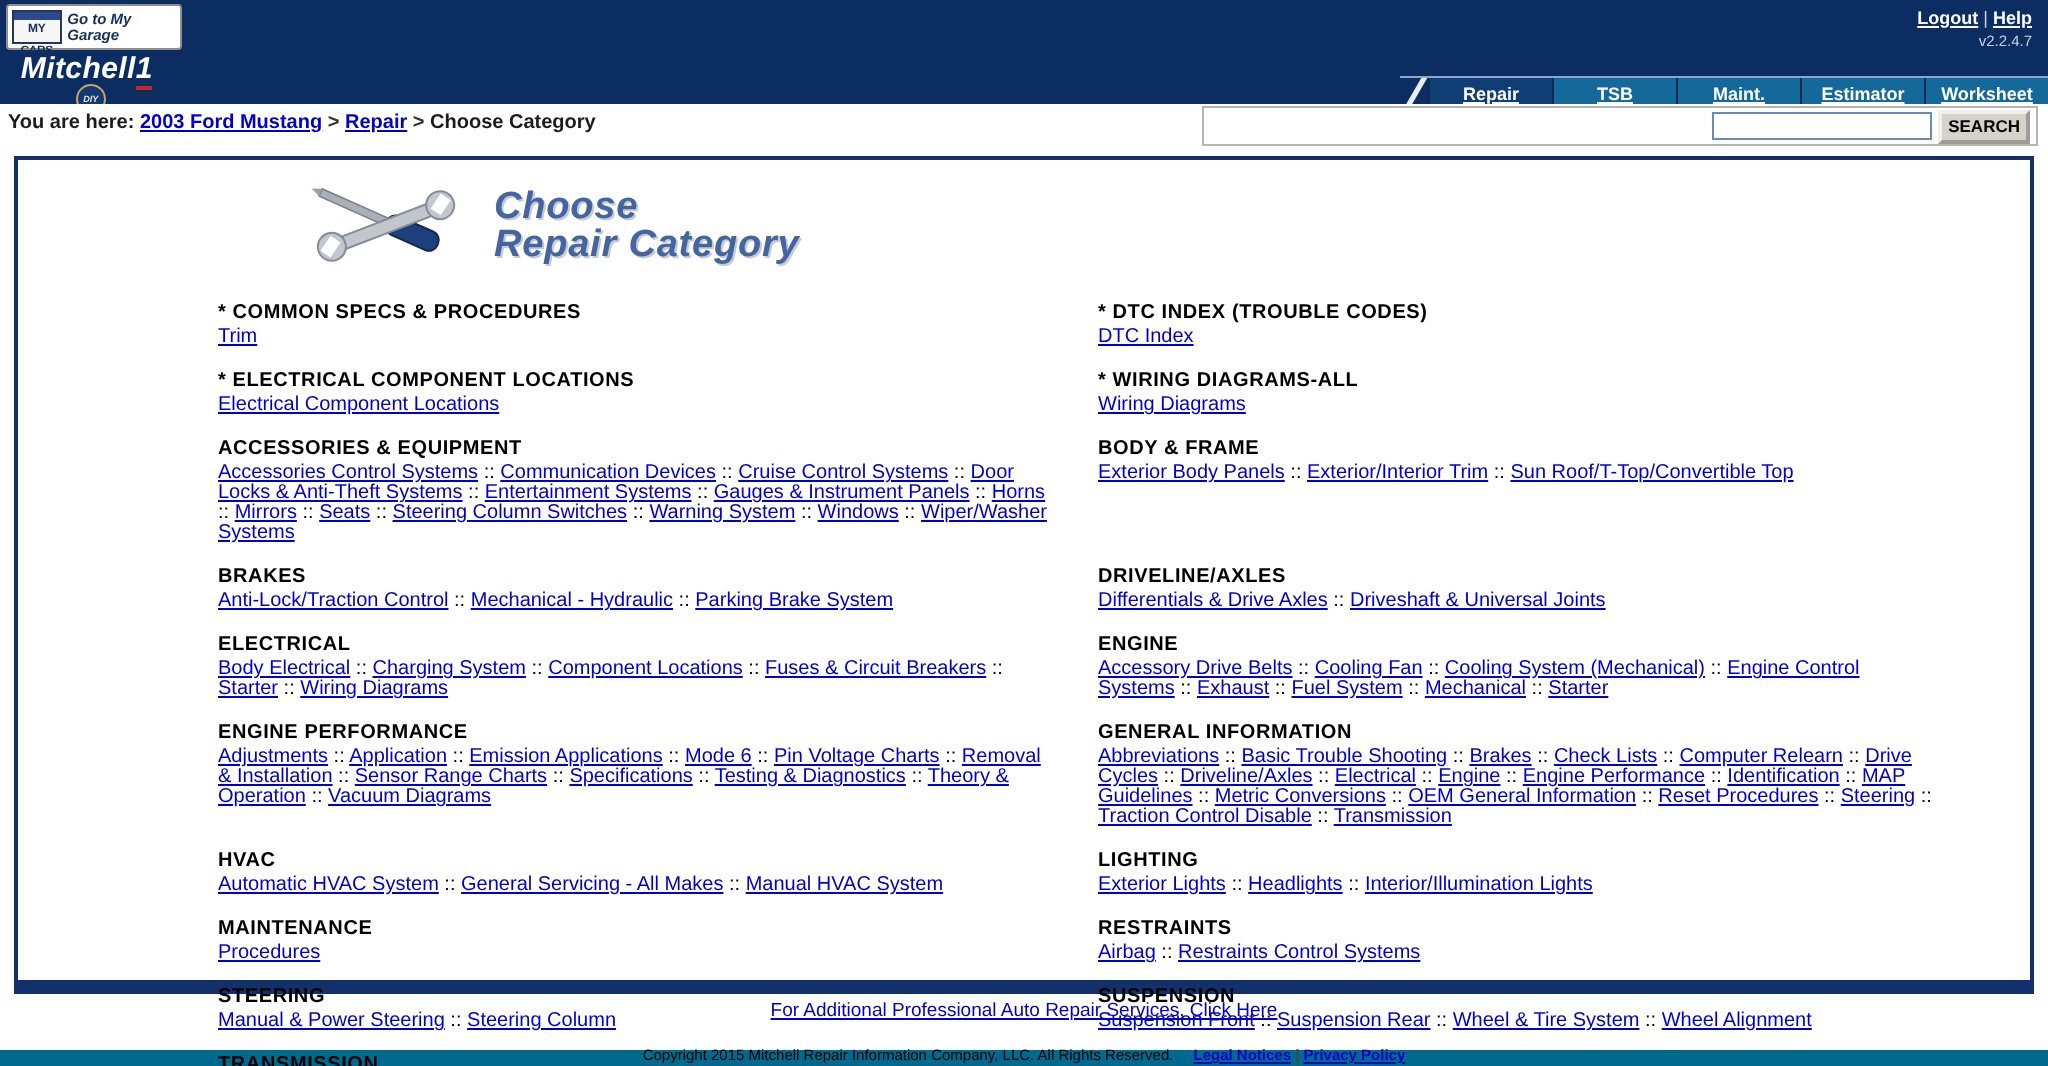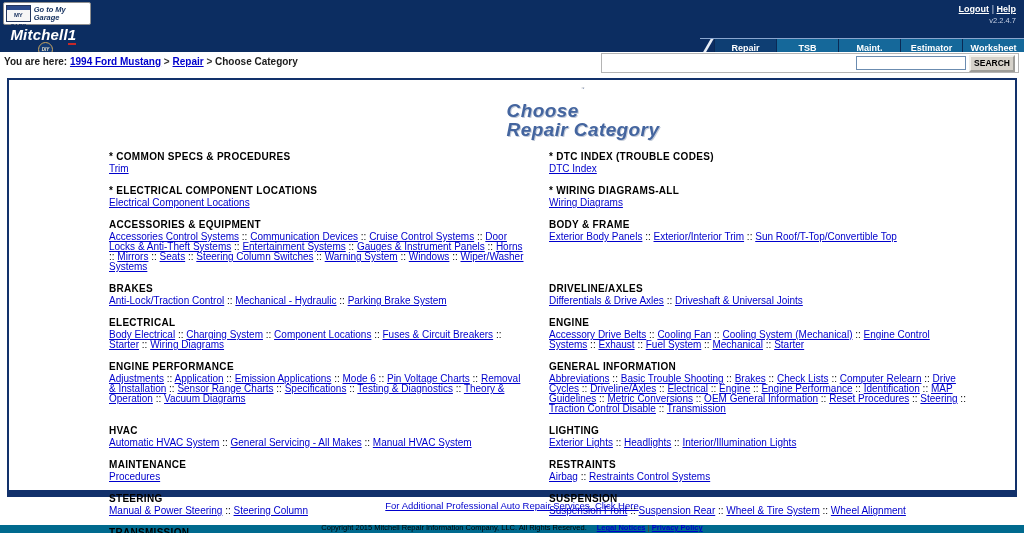--- a/index.html
+++ b/index.html
@@ -60,21 +60,21 @@
   .search-btn {
     height:17px; font-size:8.5px; font-weight:bold; color:#000;
     background:#d6d2ca; border:2px outset #f1efe9; padding:0 3px; font-family:inherit; cursor:pointer;
   }
 
   
   .panel {
     position:relative; margin:0 7px; height:419px; background:#fff;
     border:2px solid #12316b; border-bottom-width:7px;
   }
-  .hero { display:flex; align-items:center; gap:12px; margin:7px 0 0 142px; height:52px;flex-direction:column; }
+  .hero { display:flex; align-items:center; gap:12px; margin:7px 0 0 142px; height:52px; }
   .hero-title { font-size:19px; line-height:19px; font-weight:bold; font-style:italic; color:#44659f; text-shadow:1px 1px 0 #c3cbd9; letter-spacing:0.4px; }
 
   .cat-table { display:table; margin:12px 0 0 100px; }
   .cat-row { display:table-row; }
   .cat-cell { display:table-cell; vertical-align:top; }
   .cat-cell.left { width:440px; padding-right:22px; }
   .cat-cell.right { width:424px; padding-right:4px; }
   .section { padding-bottom:11px; }
   .cat-heading { margin:0 0 2px 0; font-size:10px; font-weight:bold; color:#000; letter-spacing:0.3px; }
   .cat-links { margin:0; font-size:10px; line-height:10px; color:#000; }
@@ -125,21 +125,21 @@
       <div class="tab"><a>TSB</a></div>
       <div class="tab"><a>Maint.</a></div>
       <div class="tab"><a>Estimator</a></div>
       <div class="tab"><a>Worksheet</a></div>
     </div>
 </div>
 
 <div class="crumbbar">
   <div class="breadcrumb">
     <span>You are here:</span>
-    <span id="bc-links"> <a>1994 Ford Mustang</a><span class="bc-sep"> &gt;</span> <a>Repair</a><span class="bc-sep"> &gt;</span><span> Choose Category</span></span>
+    <span id="bc-links"> <a>2003 Ford Mustang</a><span class="bc-sep"> &gt;</span> <a>Repair</a><span class="bc-sep"> &gt;</span><span> Choose Category</span></span>
   </div>
   <div class="search-panel">
     <input class="search-input" type="text" value="" style="">
     <button class="search-btn">SEARCH</button>
   </div>
 </div>
 
 <div class="panel">
   <div class="hero">
     <svg width="84" height="48" viewBox="0 0 84 48">

